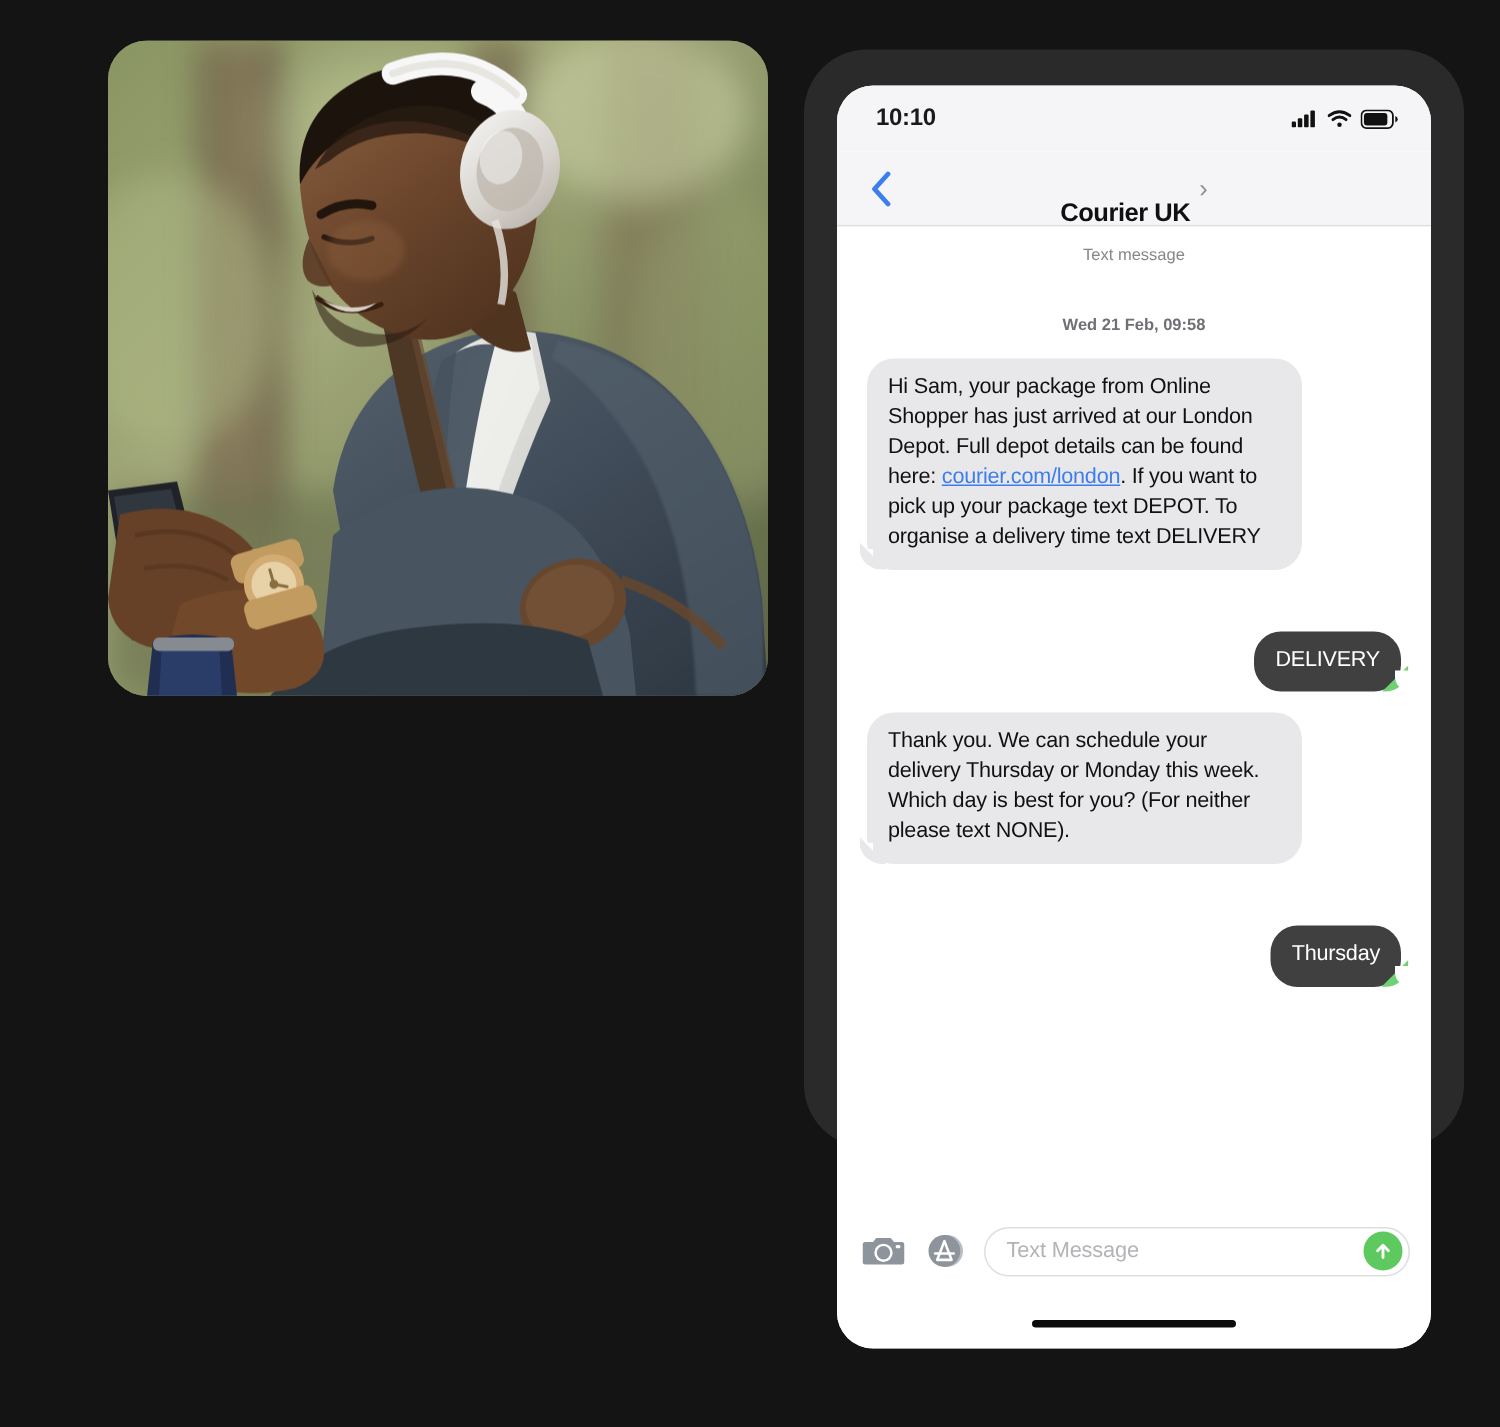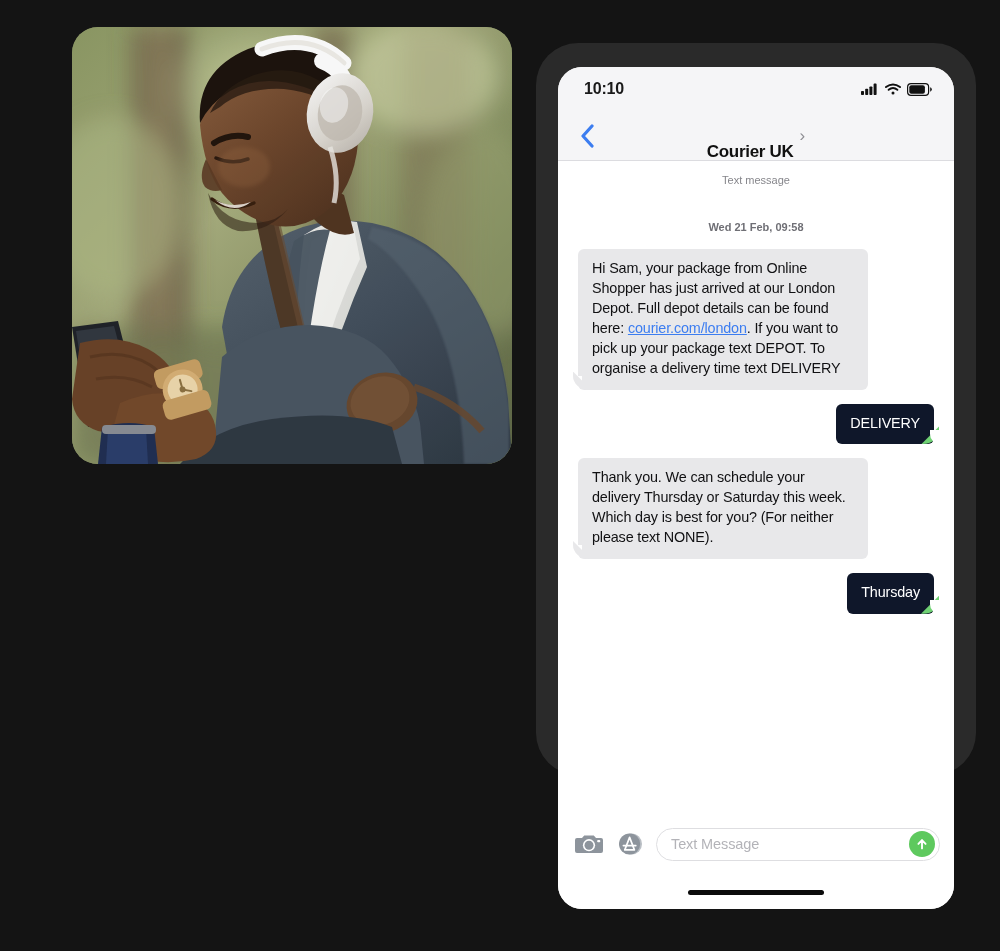--- a/index.html
+++ b/index.html
@@ -27,21 +27,21 @@
     overflow: hidden;
     background: #6d7a52;
   }
 
   .photo-svg { display: block; width: 100%; height: 100%; }
 
   
   .phone-frame {
     position: absolute;
     left: 536px;
-    top: 43px;
+    top: 33px;
     width: 440px;
     height: 732px;
     background: #2a2a2a;
     border-radius: 42px;
   }
 
   .phone-screen {
     position: absolute;
     left: 22px;
     top: 24px;
@@ -155,38 +155,39 @@
   }
 
   .msg-row { display: flex; margin-bottom: 14px; }
   .msg-row.incoming { justify-content: flex-start; }
   .msg-row.outgoing { justify-content: flex-end; }
 
   .bubble {
     position: relative;
     max-width: 290px;
     padding: 10px 14px 11px 14px;
-    border-radius: 6px;
+    border-radius: 18px;
     font-size: 14.4px;
     line-height: 1.38;
     letter-spacing: -0.15px;
     word-wrap: break-word;
     cursor: pointer;
   }
 
   .bubble.incoming {
     background: #e8e8ea;
     color: #111113;
     margin-left: 4px;
   }
 
   .bubble.outgoing {
-    background: #0f172a;
+    background: #404040;
     color: #ffffff;
     margin-right: 4px;
+    margin-top: 27px;
   }
 
   
   .bubble.incoming::after {
     content: "";
     position: absolute;
     left: -5px;
     bottom: 0px;
     width: 18px;
     height: 18px;
@@ -504,21 +505,21 @@
         <div class="bubble incoming">
           <span>Hi Sam, your package from Online Shopper has just arrived at our London Depot. Full depot details can be found here: </span><a class="bubble-link" href="#">courier.com/london</a><span>. If you want to pick up your package text DEPOT. To organise a delivery time text DELIVERY</span>
         </div>
       </div>
 
       <div class="msg-row outgoing">
         <div class="bubble outgoing">DELIVERY</div>
       </div>
 
       <div class="msg-row incoming">
-        <div class="bubble incoming">Thank you. We can schedule your delivery Thursday or Saturday this week. Which day is best for you? (For neither please text NONE).</div>
+        <div class="bubble incoming">Thank you. We can schedule your delivery Thursday or Monday this week. Which day is best for you? (For neither please text NONE).</div>
       </div>
 
       <div class="msg-row outgoing">
         <div class="bubble outgoing">Thursday</div>
       </div>
 
 
 
     </div>
 

